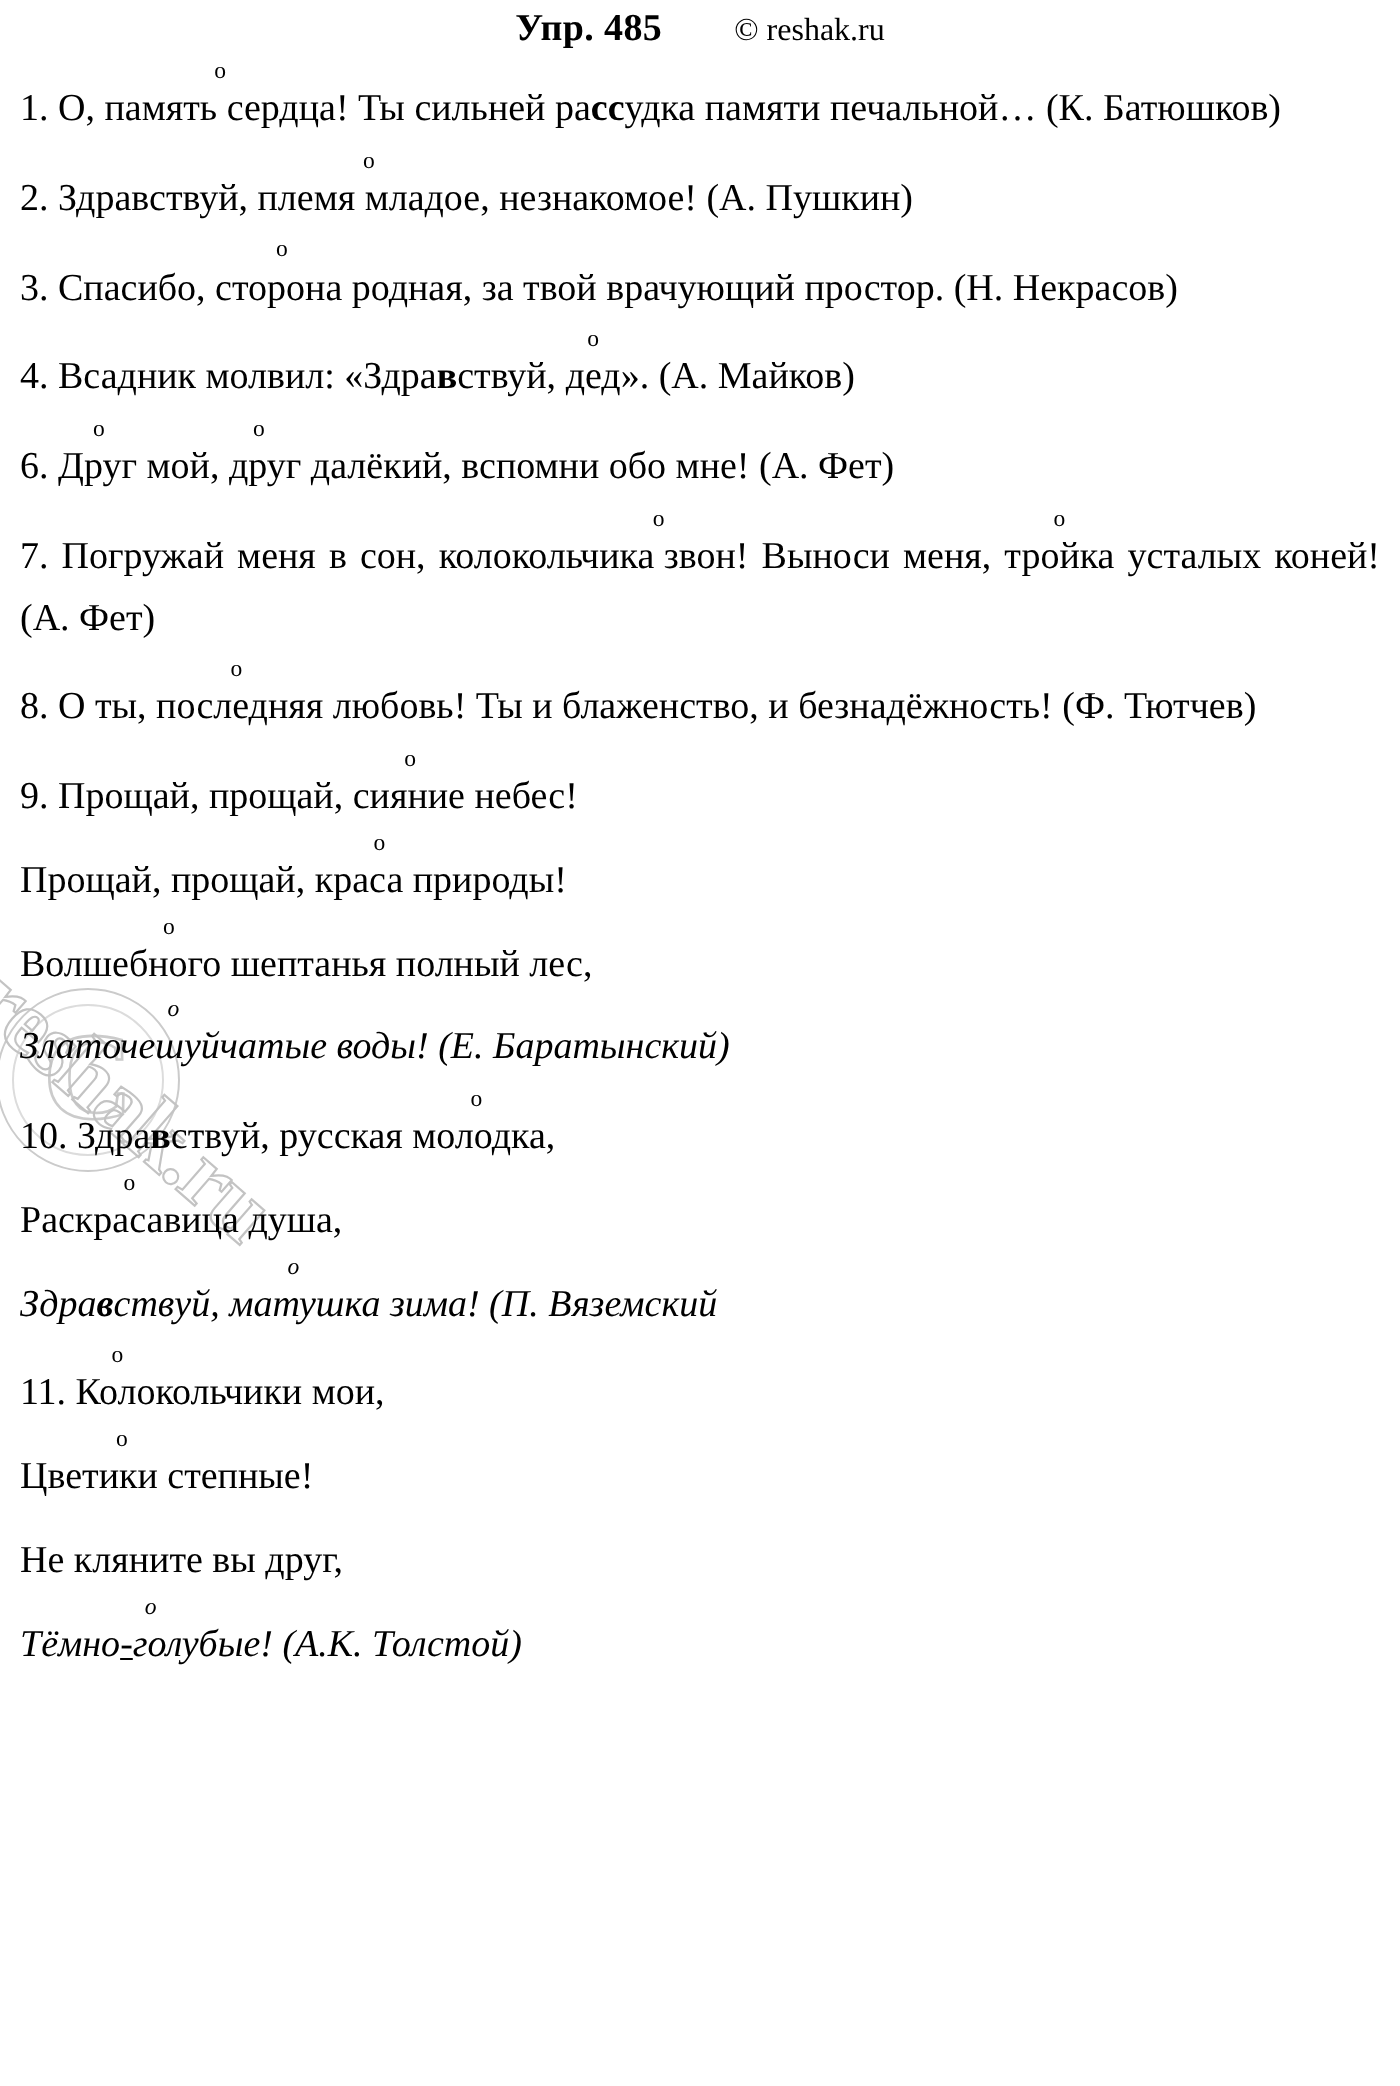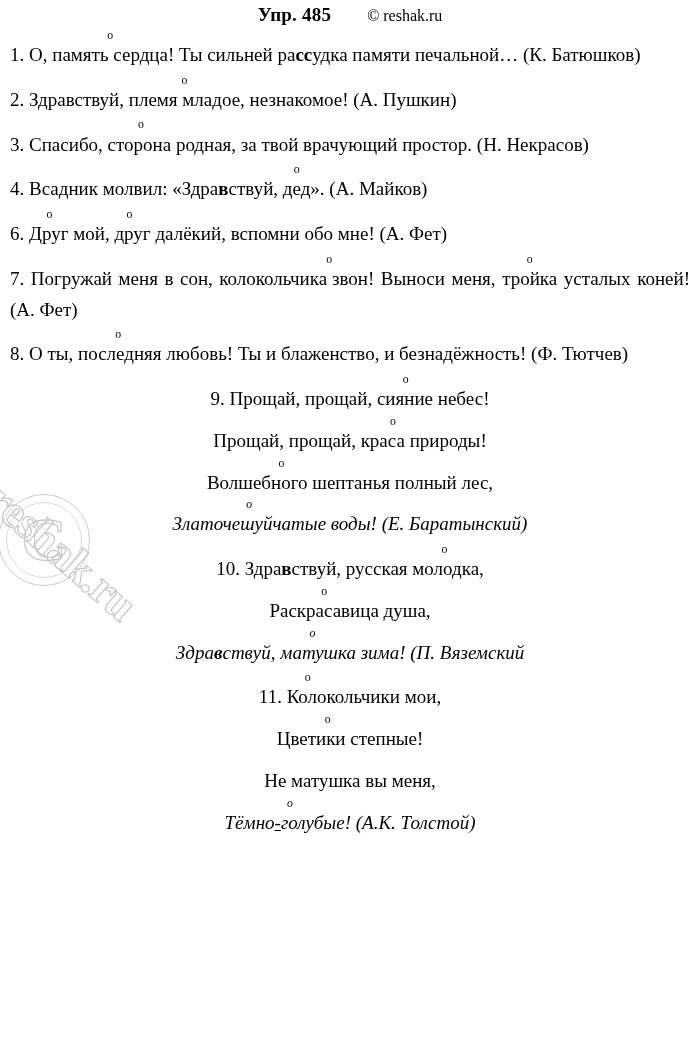--- a/index.html
+++ b/index.html
@@ -118,21 +118,21 @@
     text-justify: inter-word;
     hyphens: none;
   }
   .sentence:last-child { margin-bottom: 0; }
   .sentence.poem {
     text-align: left;
   }
   .sentence .verse {
     display: block;
     margin-bottom: 11px;
-    text-align: center;
+    text-align: left;
   }
   .sentence .verse:last-child { margin-bottom: 0; font-style: italic; }
 
   
   .addr {
     position: relative;
     display: inline-block;
     white-space: nowrap;
   }
   .addr::before {
@@ -213,18 +213,18 @@
 
     <div class="sentence poem">
       <span class="verse"><span>10. Здра</span><b class="em">в</b><span>ствуй, </span><span class="addr a-right">русская молодка</span><span>,</span></span>
       <span class="verse"><span class="addr">Раскрасавица</span><span> душа,</span></span>
       <span class="verse"><span>Здра</span><b class="em">в</b><span>ствуй, </span><span class="addr a-left">матушка зима</span><span>! (П. Вяземский</span></span>
     </div>
 
     <div class="sentence poem">
       <span class="verse"><span>11. </span><span class="addr a-l2">Колокольчики мои</span><span>,</span></span>
       <span class="verse"><span class="addr a-right">Цветики</span><span> степные!</span></span>
-      <span class="verse"><span>Не матушка вы меня,</span></span>
+      <span class="verse"><span>Не кляните вы друг,</span></span>
       <span class="verse"><span>Тёмно</span><span class="ul">-</span><span class="addr a-l2">голубые</span><span>! (А.К. Толстой)</span></span>
     </div>
 
   </div>
 </div>
 
 </body></html>

